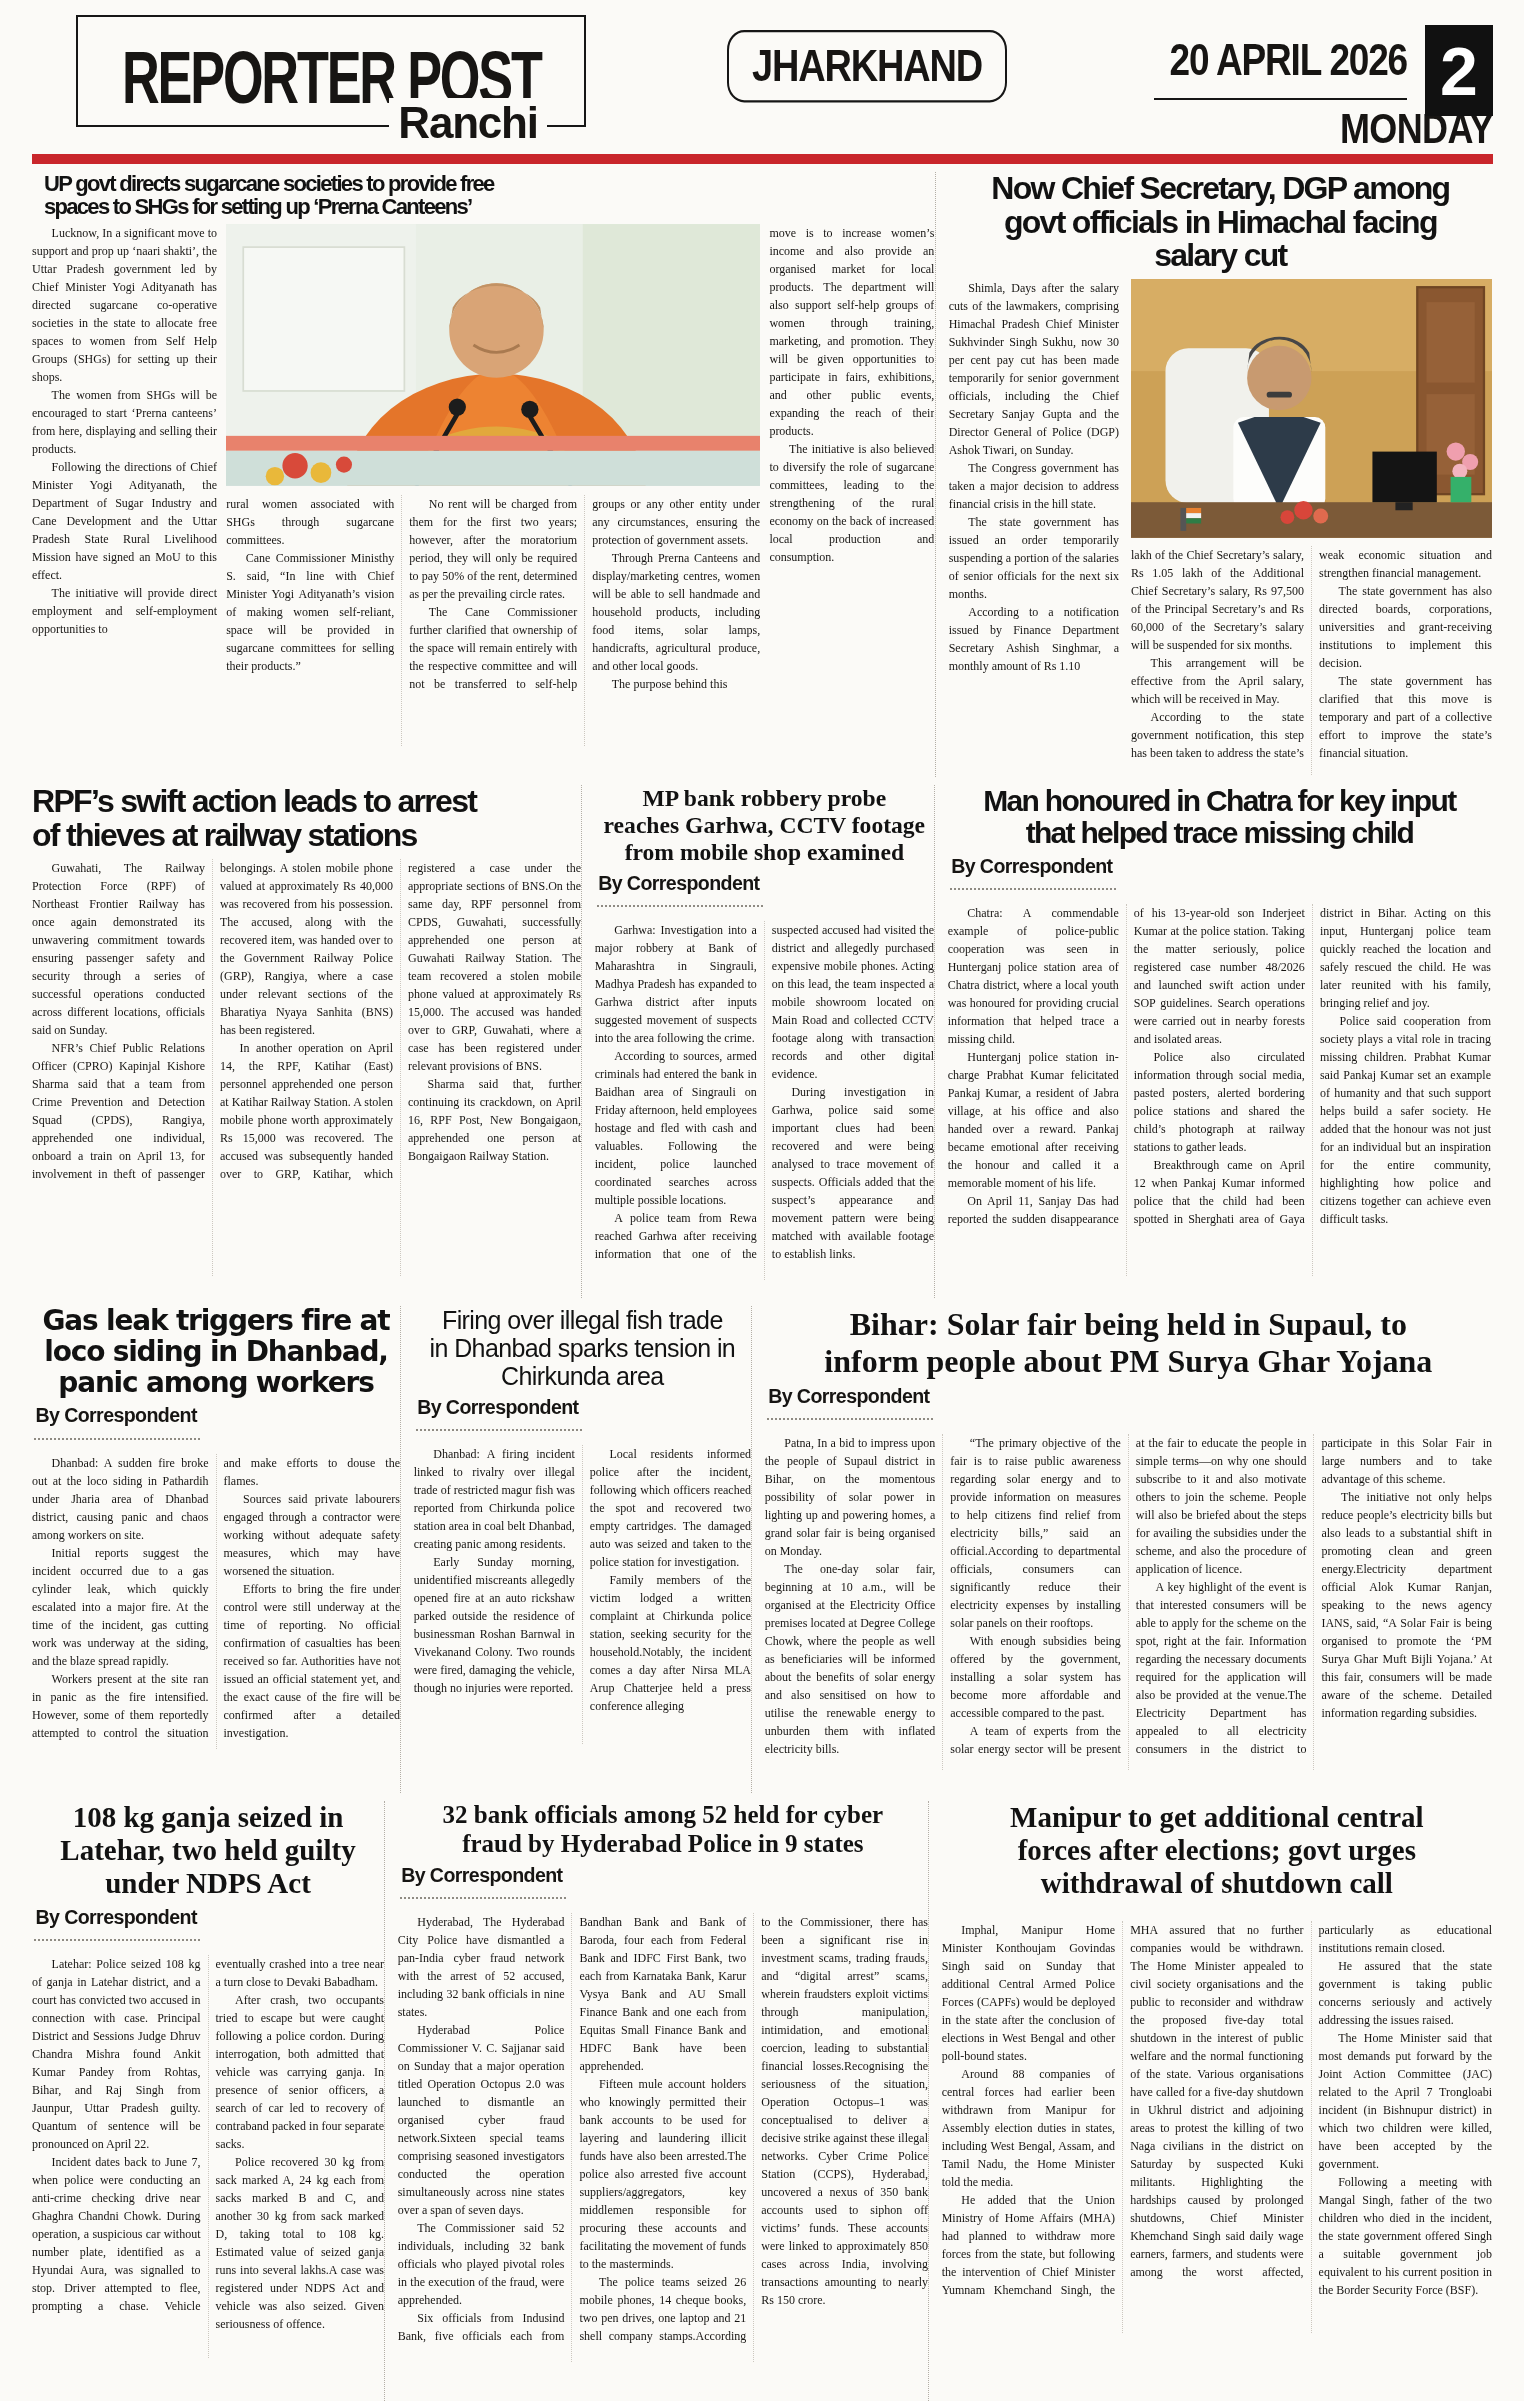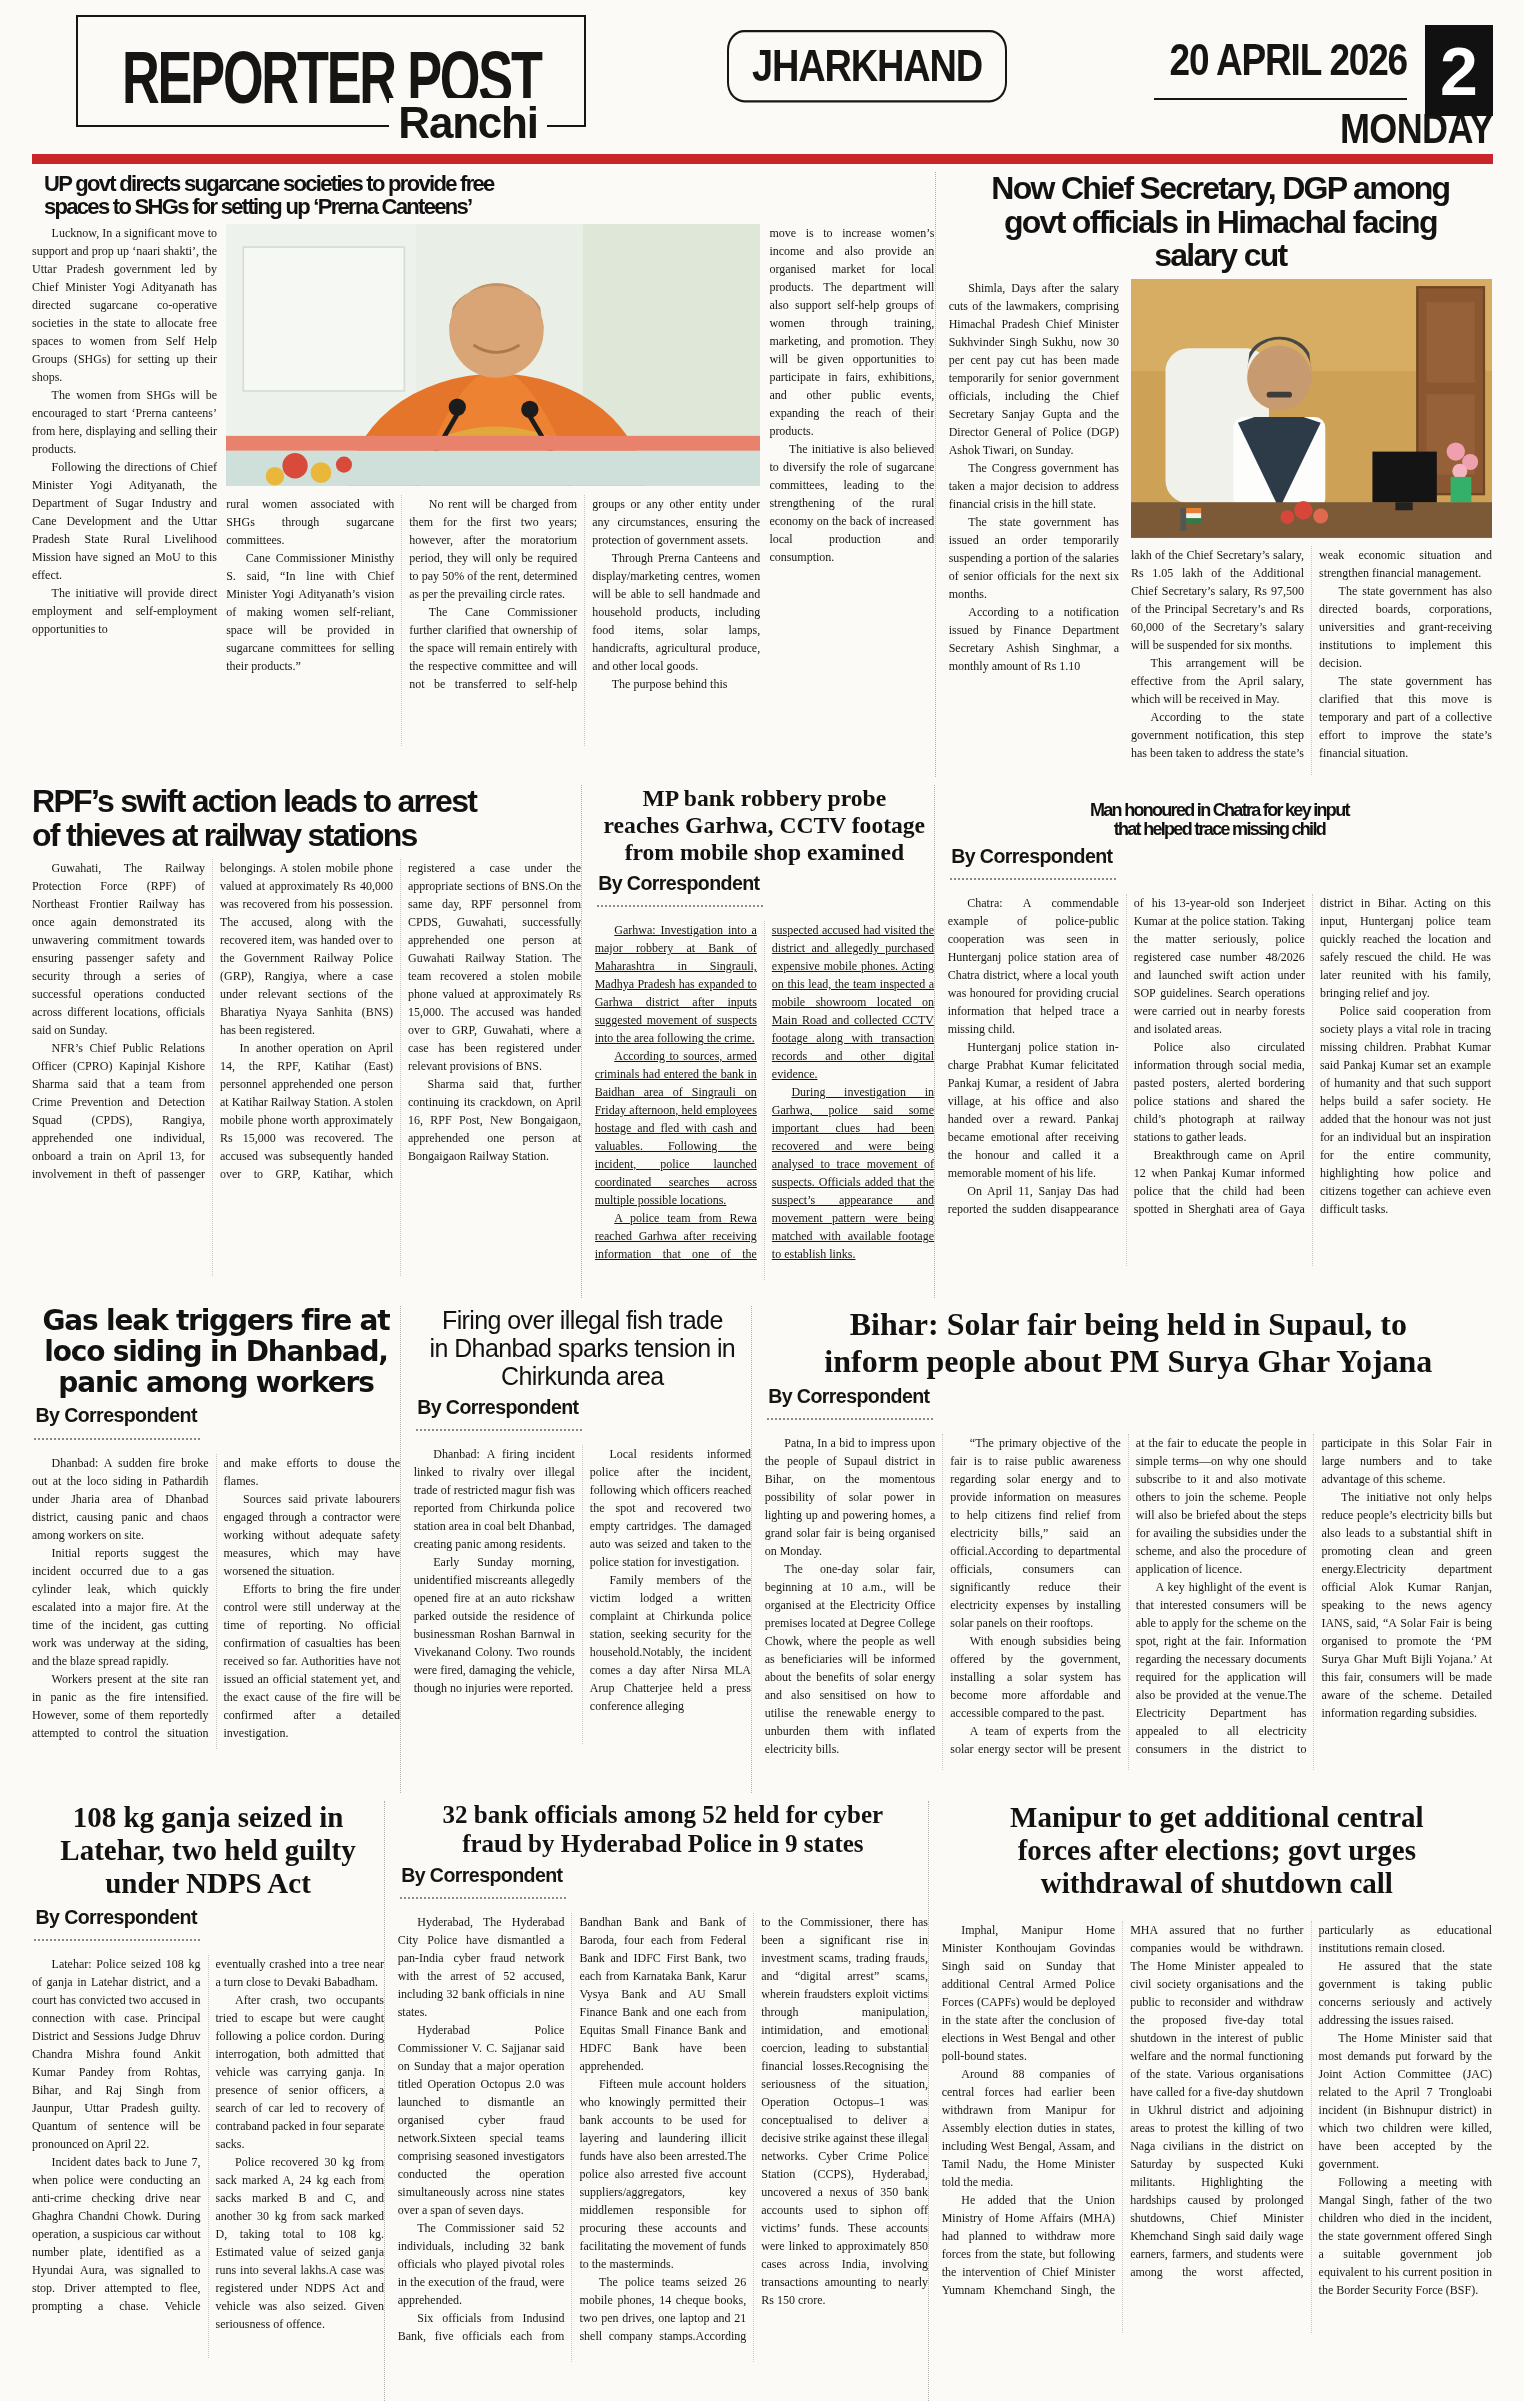--- a/index.html
+++ b/index.html
@@ -57,23 +57,23 @@
   .a2-body{display:flex;gap:12px;height:498px;}
   .a2-left{width:173px;}
   .a2-right{width:361px;}
   .a2-right .body{column-count:2;height:229px;margin-top:8px;}
   
   .a3{width:549px;}
   .a3 .hl{font-size:32px;}
   .a3 .body{column-count:3;height:417px;}
   .a4{width:353px;}
   .a4 .hl{font-size:23.6px;}
-  .a4 .body{column-count:2;height:359px;text-decoration:underline;}
+  .a4 .body{column-count:2;height:359px;}
   .a5{width:557px;}
-  .a5 .hl{font-size:18px;margin-top:16px;}
+  .a5 .hl{font-size:30px;}
   .a5 .body{column-count:3;height:372px;}
   .row2{height:513px;}
   
   .a6{width:368px;}
   .a6 .hl{font-size:28px;}
   .a6 .body{column-count:2;height:295px;}
   .a7{width:351px;}
   .a7 .hl{font-size:25px;}
   .a7 .body{column-count:2;height:299px;}
   .a8{width:741px;}

